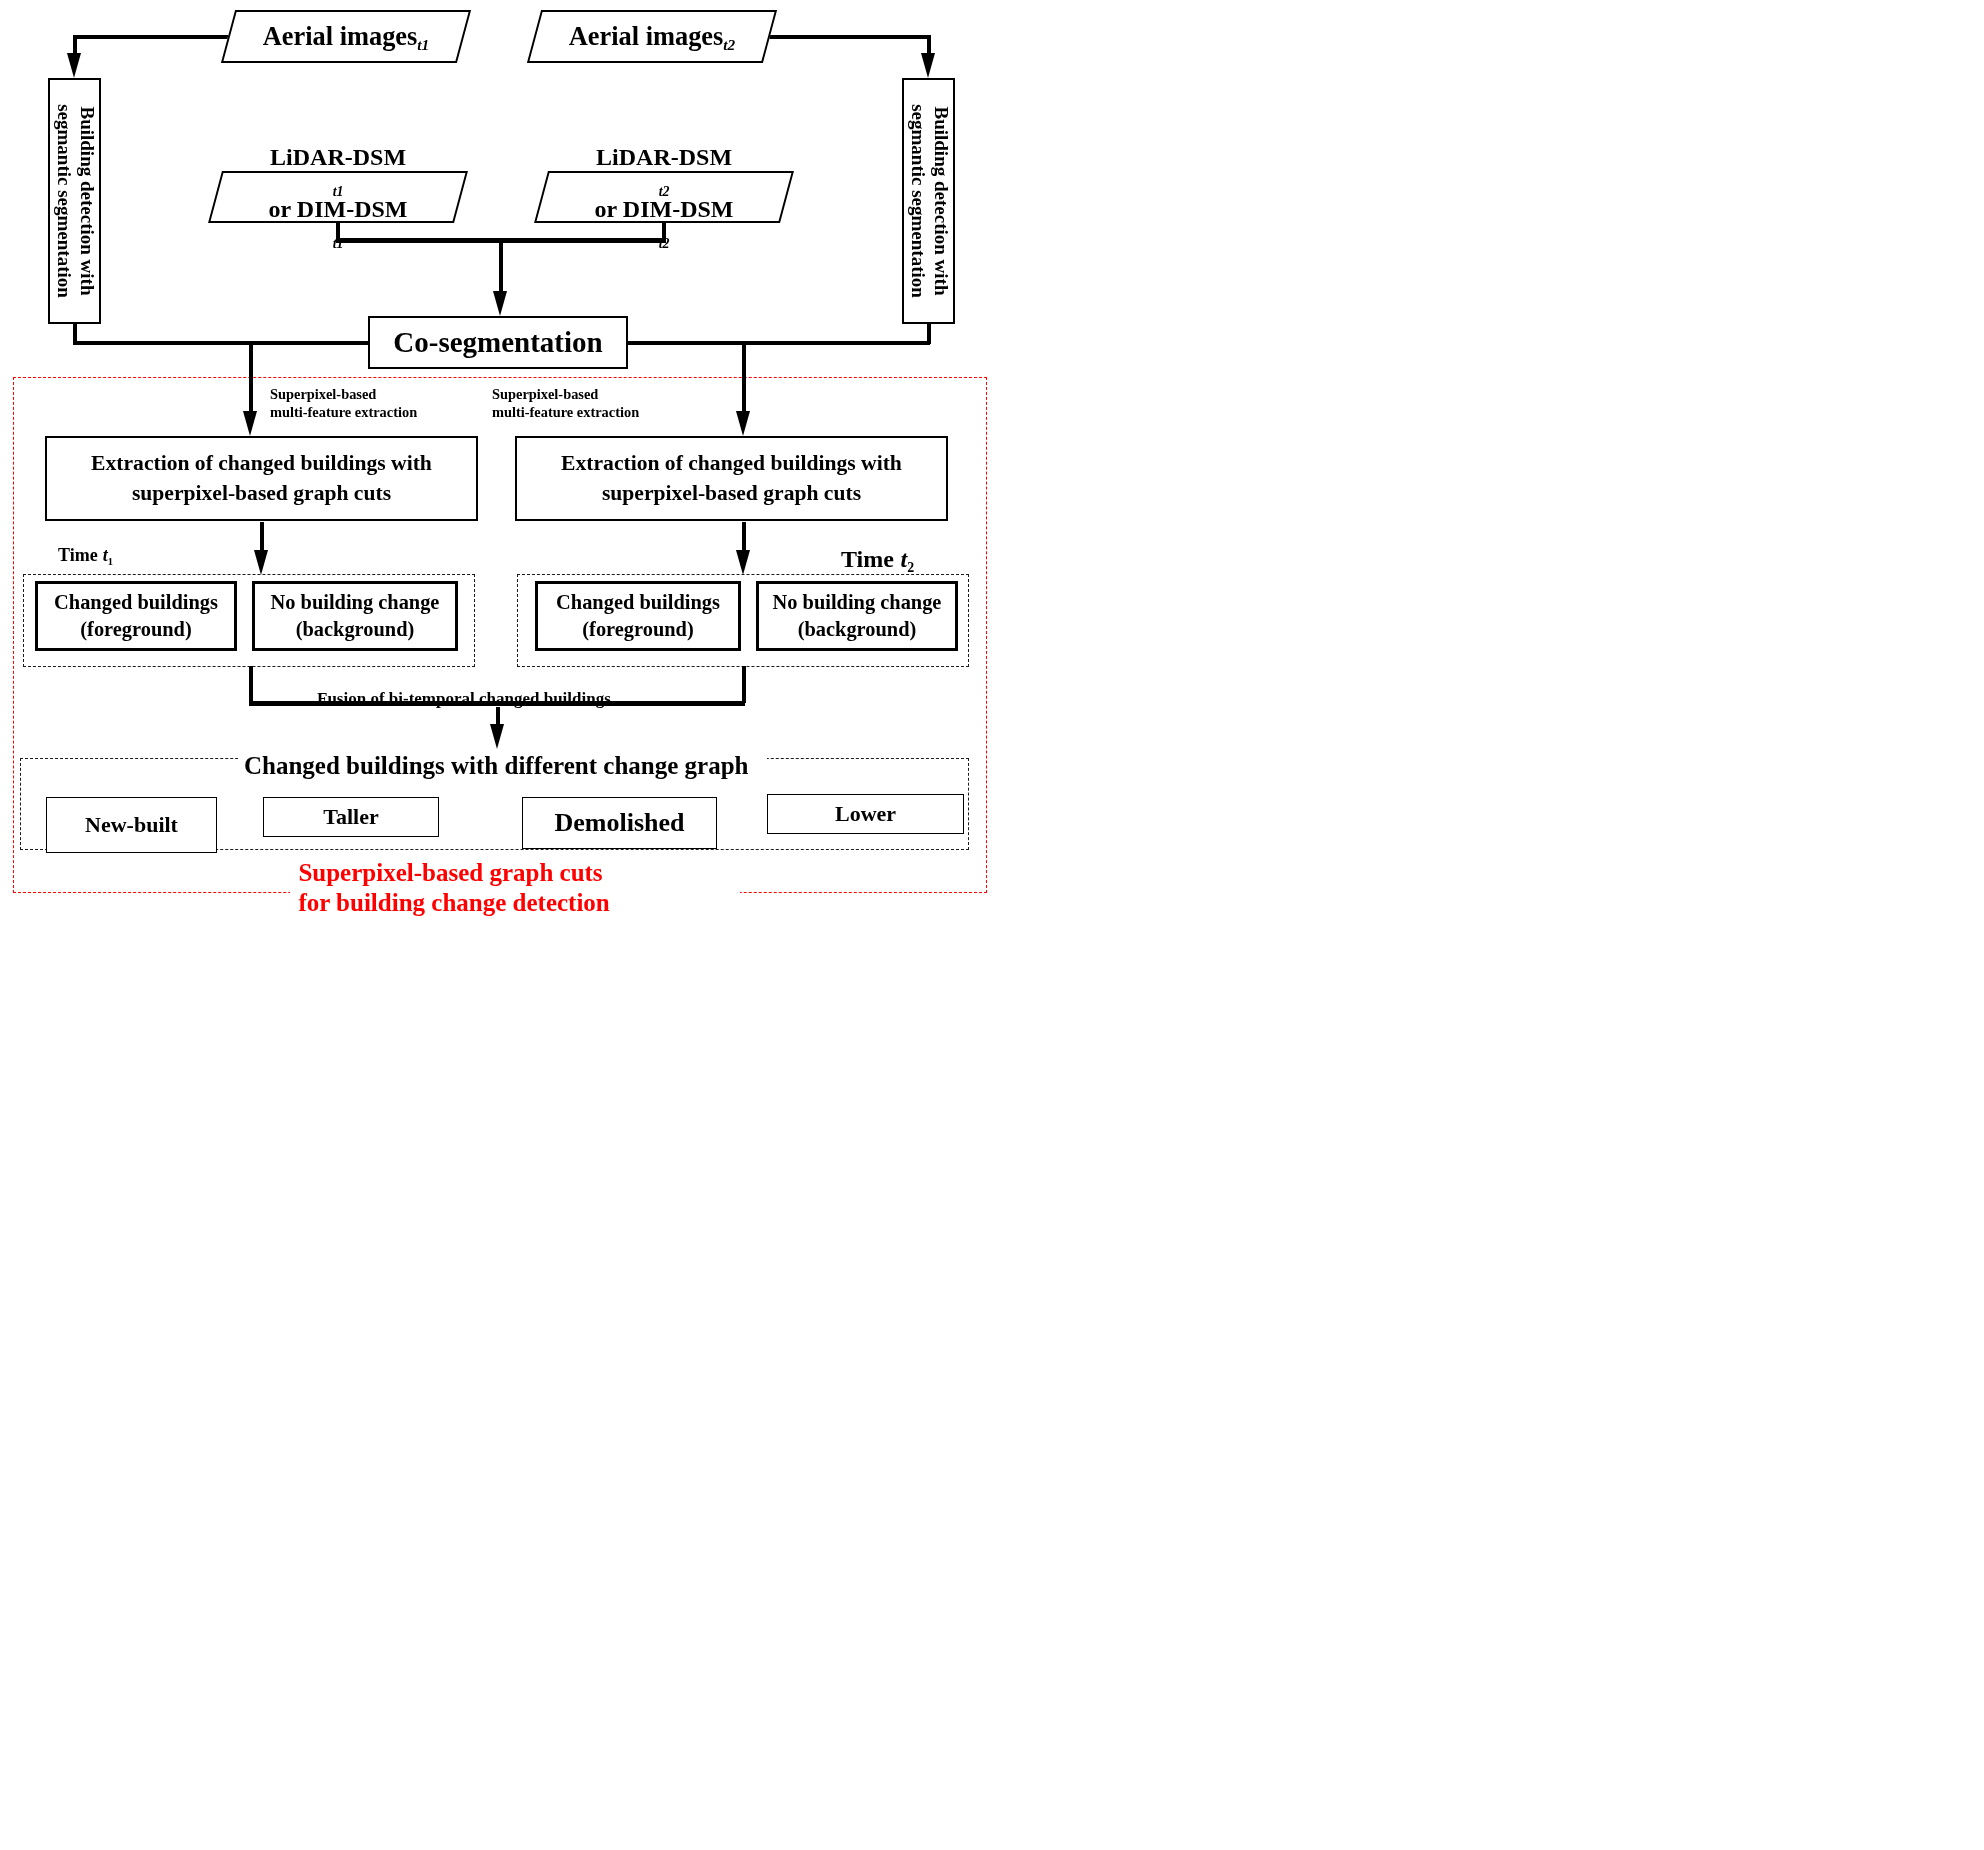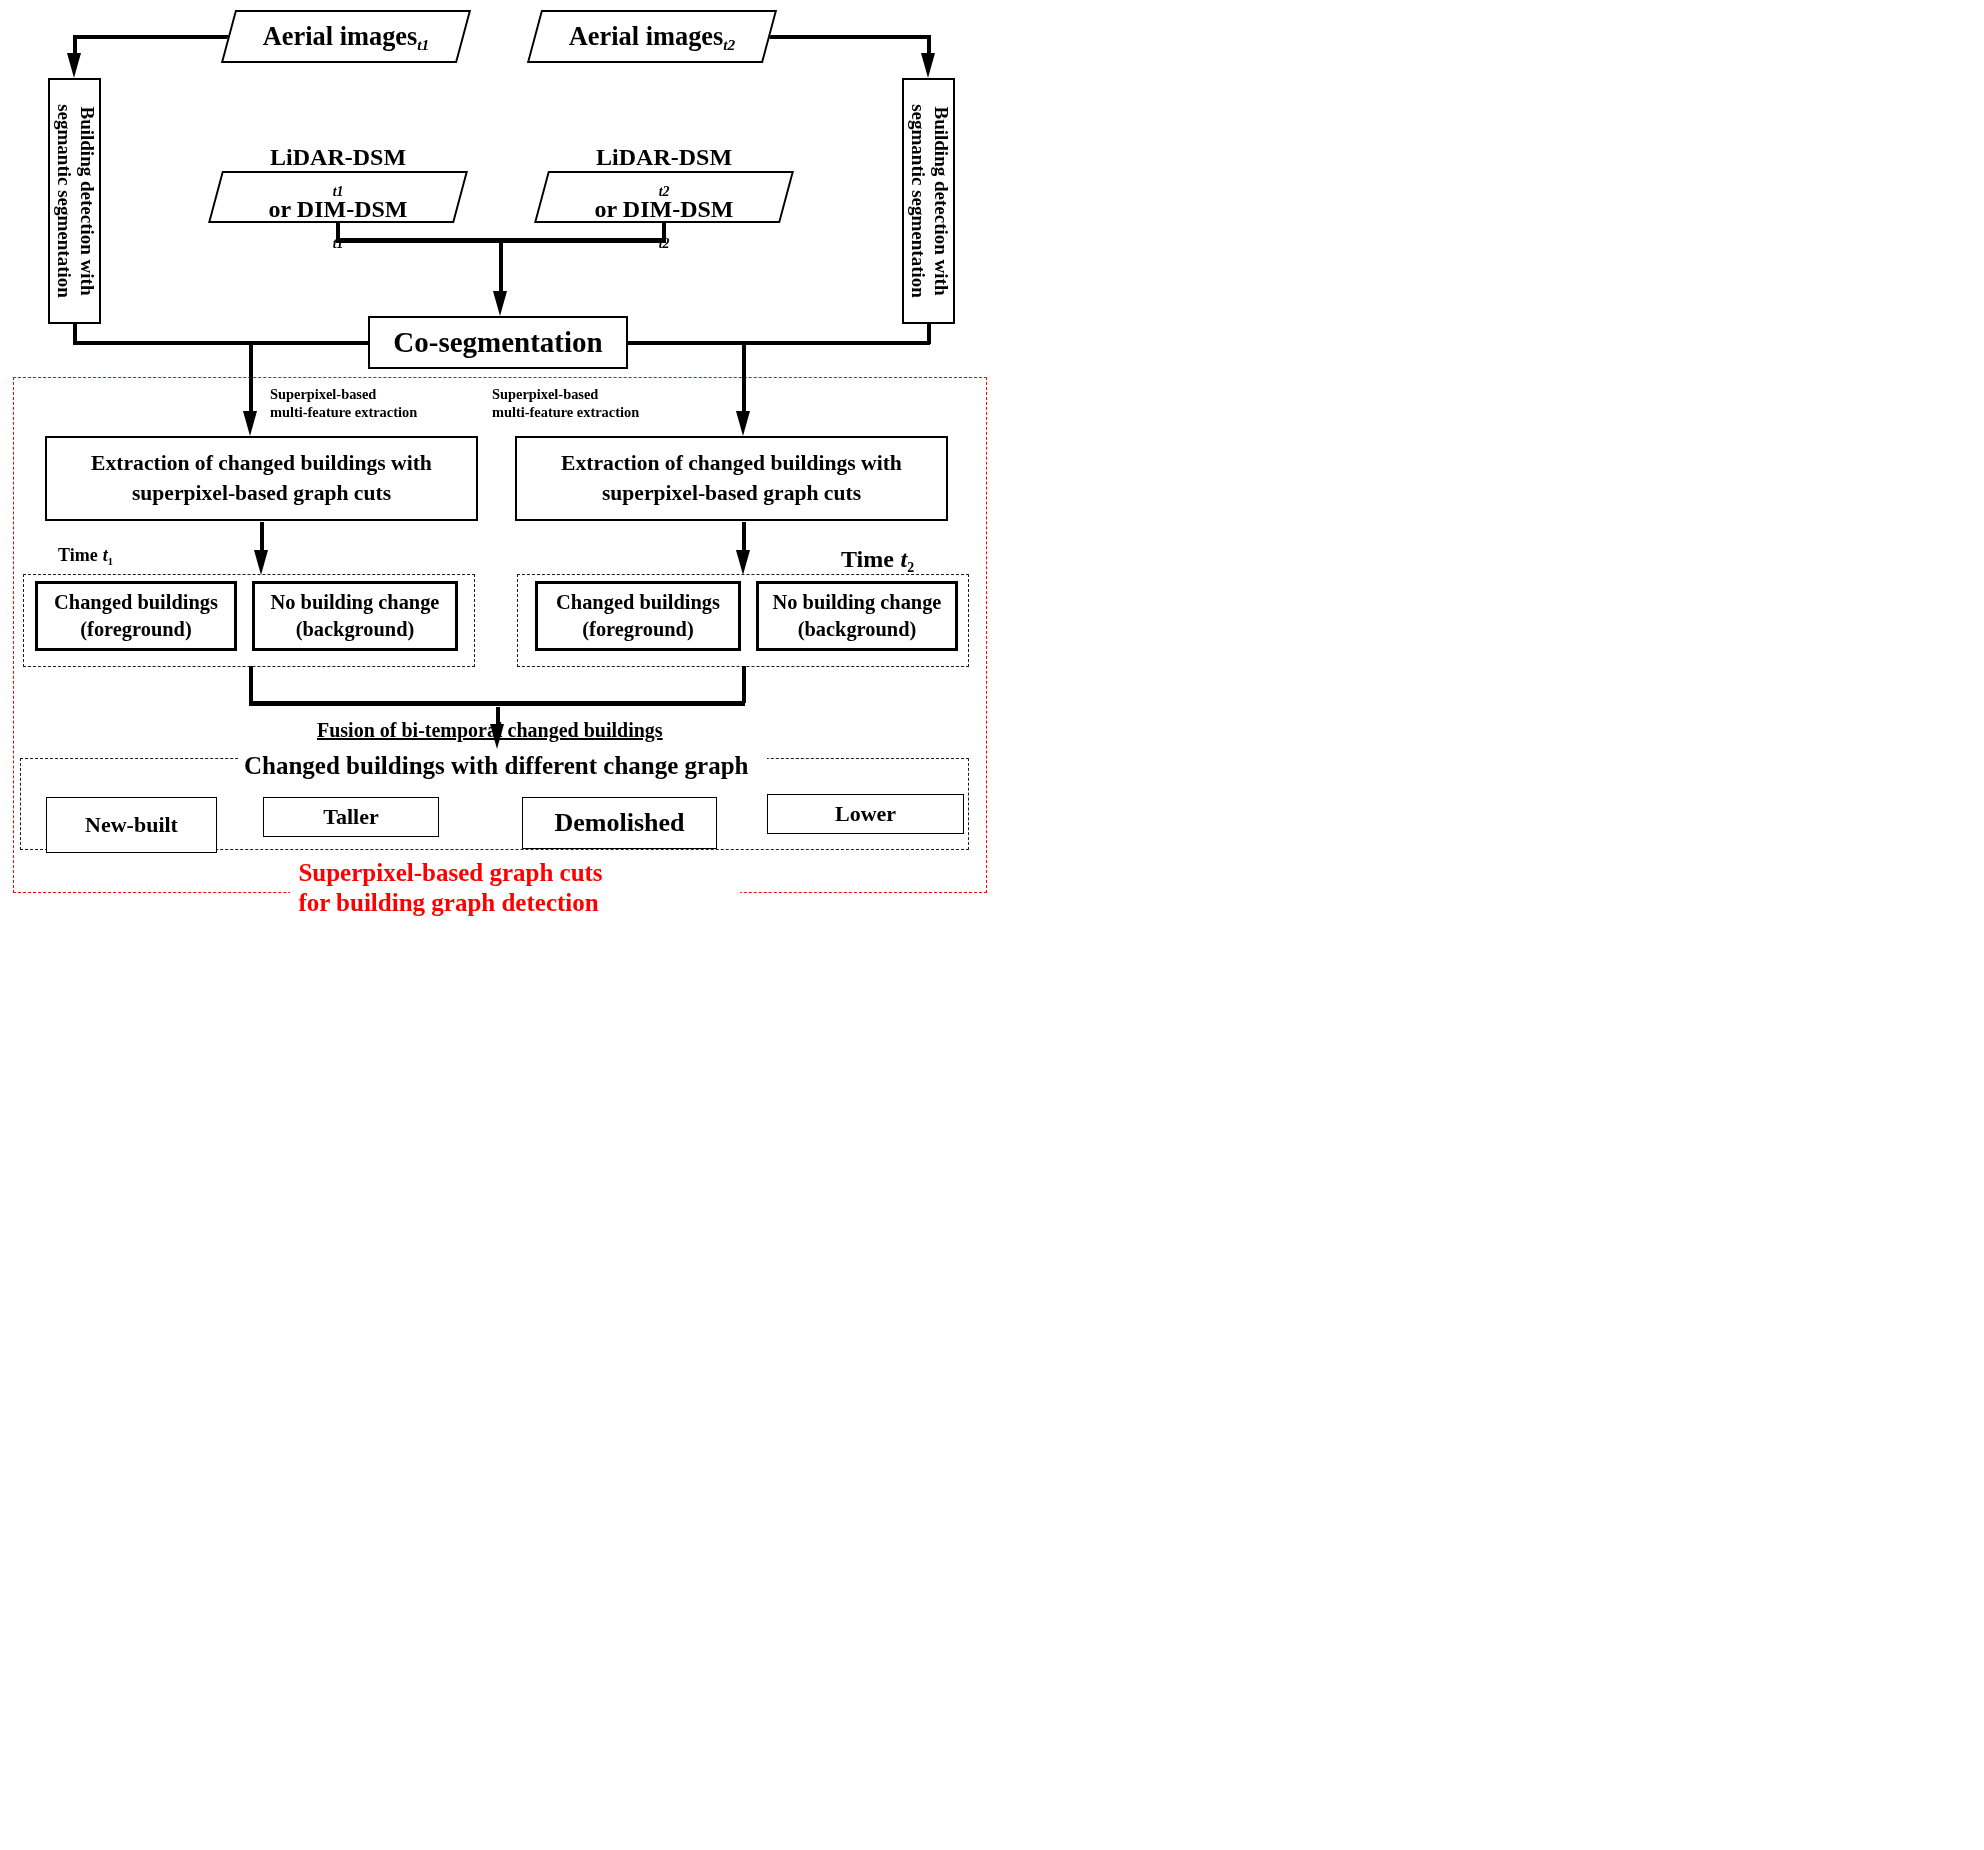--- a/index.html
+++ b/index.html
@@ -165,21 +165,21 @@
   <div class="box two thick" style="left:756px; top:581px; width:202px; height:70px; font-size:20.4px; line-height:1.3;">
     <span>
         <span>No building change</span>
         <span>(background)</span>
       </span>
   </div>
 
   <div class="vline" style="left:249px; top:666px; width:3.6px; height:37px;"></div>
   <div class="vline" style="left:742px; top:666px; width:3.6px; height:37px;"></div>
   <div class="hline" style="left:249px; top:701px; width:496px; height:5.4px;"></div>
-  <div class="flabel" style="left:317px; top:718px; width:361px; font-size:20px;text-decoration:underline;">
+  <div class="flabel" style="left:317px; top:688px; width:361px; font-size:17px;">
     <span>Fusion of bi-temporal changed buildings</span>
   </div>
   <div class="vline" style="left:496px; top:707px; width:3.6px; height:19px;"></div>
   <div class="ah" style="left:490px; top:724px;"></div>
 
   <div class="flabel heading" style="left:238px; top:750px; width:517px; font-size:25px;">
     <span>Changed buildings with different change graph</span>
   </div>
   <div class="dash" style="left:20px; top:758px; width:949px; height:92px;"></div>
 
@@ -191,17 +191,17 @@
   </div>
   <div class="box thin" style="left:522px; top:797px; width:195px; height:52px; font-size:26px;">
     <span>Demolished</span>
   </div>
   <div class="box thin" style="left:767px; top:794px; width:197px; height:40px; font-size:22px;">
     <span>Lower</span>
   </div>
 
   <div class="flabel caption" style="left:290px; top:858px; width:433px; font-size:25px;">
     <span>Superpixel-based graph cuts</span>
-    <span>for building graph detection</span>
+    <span>for building change detection</span>
   </div>
 
 </div>
 
 
 </body></html>

